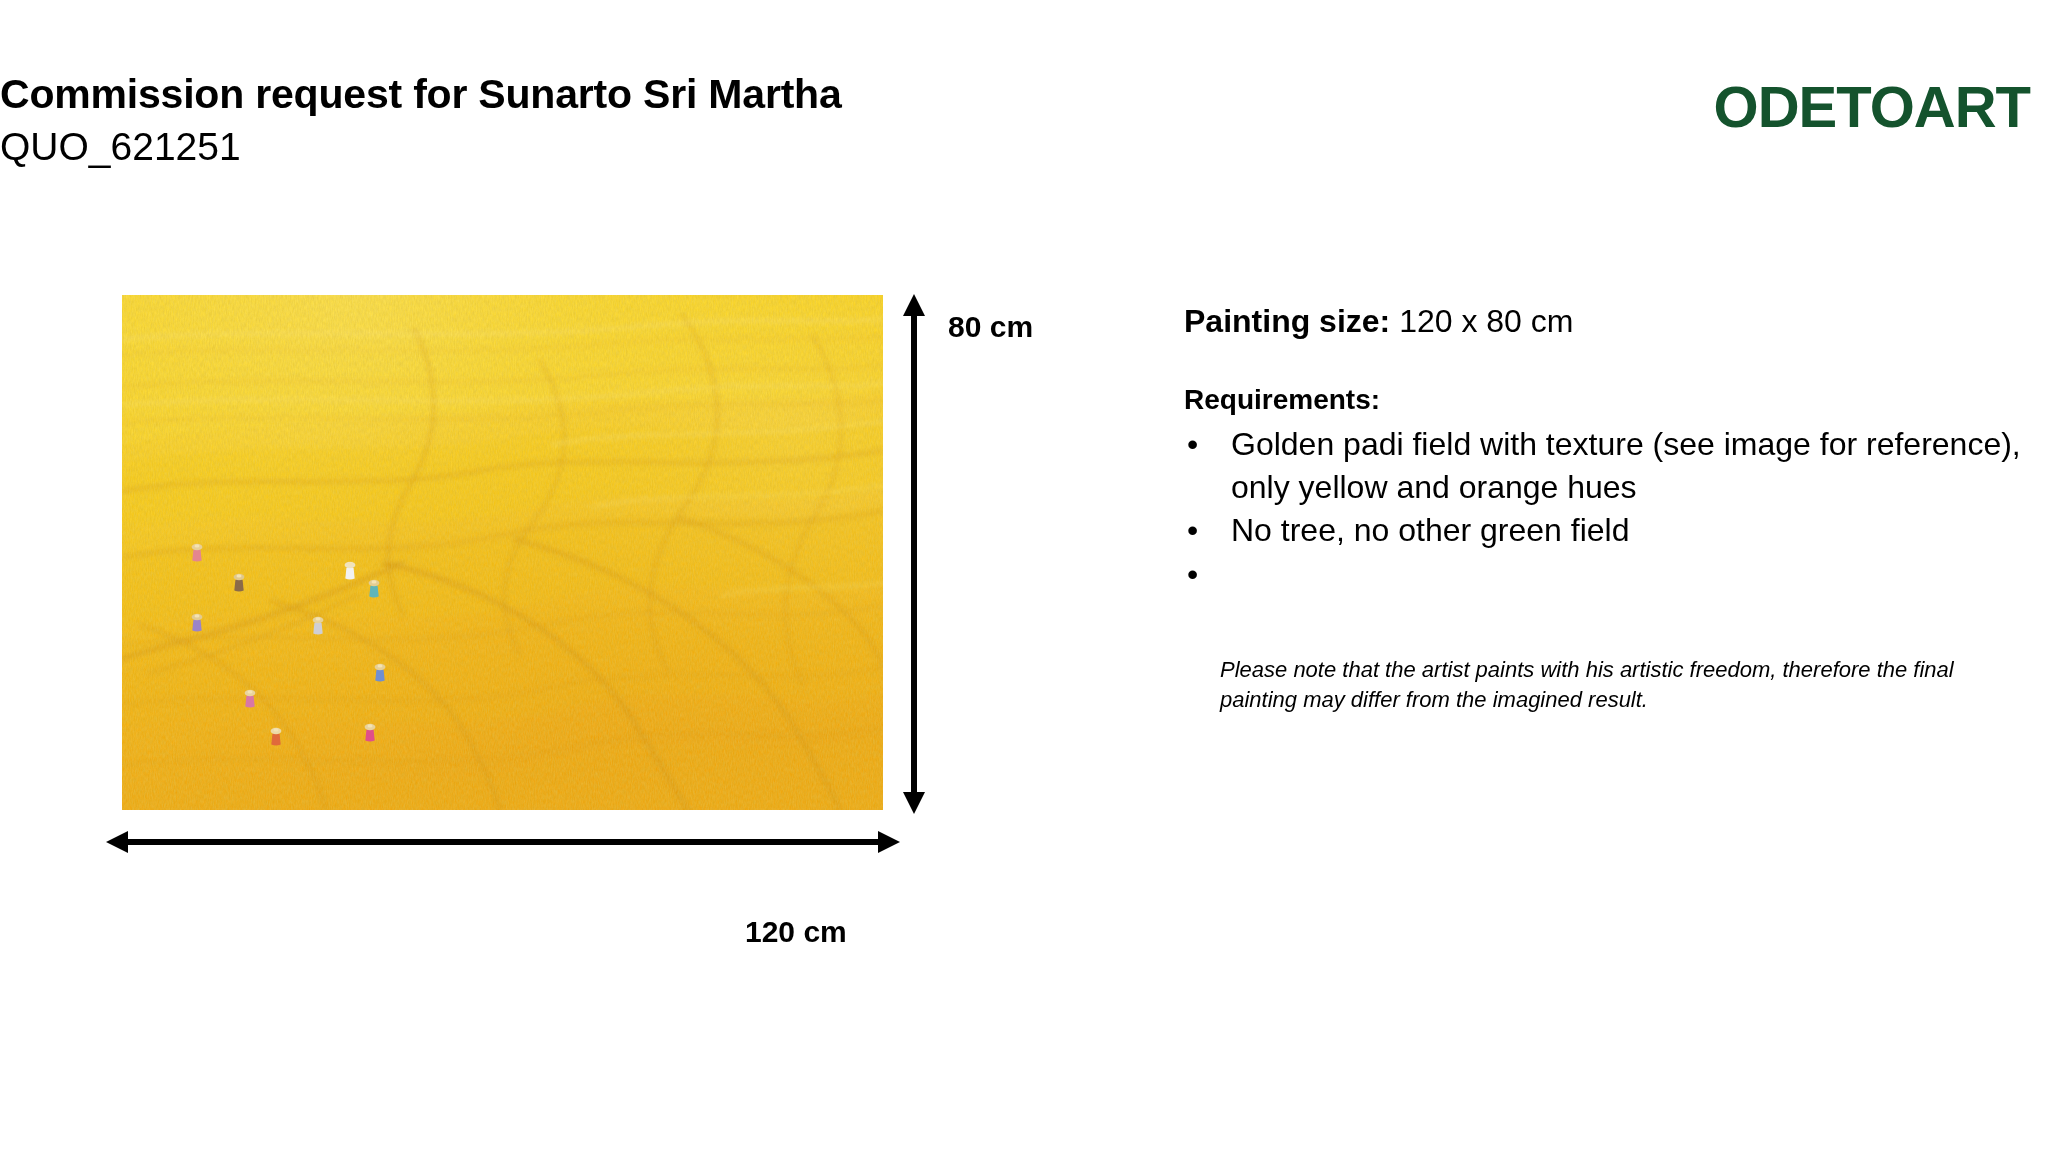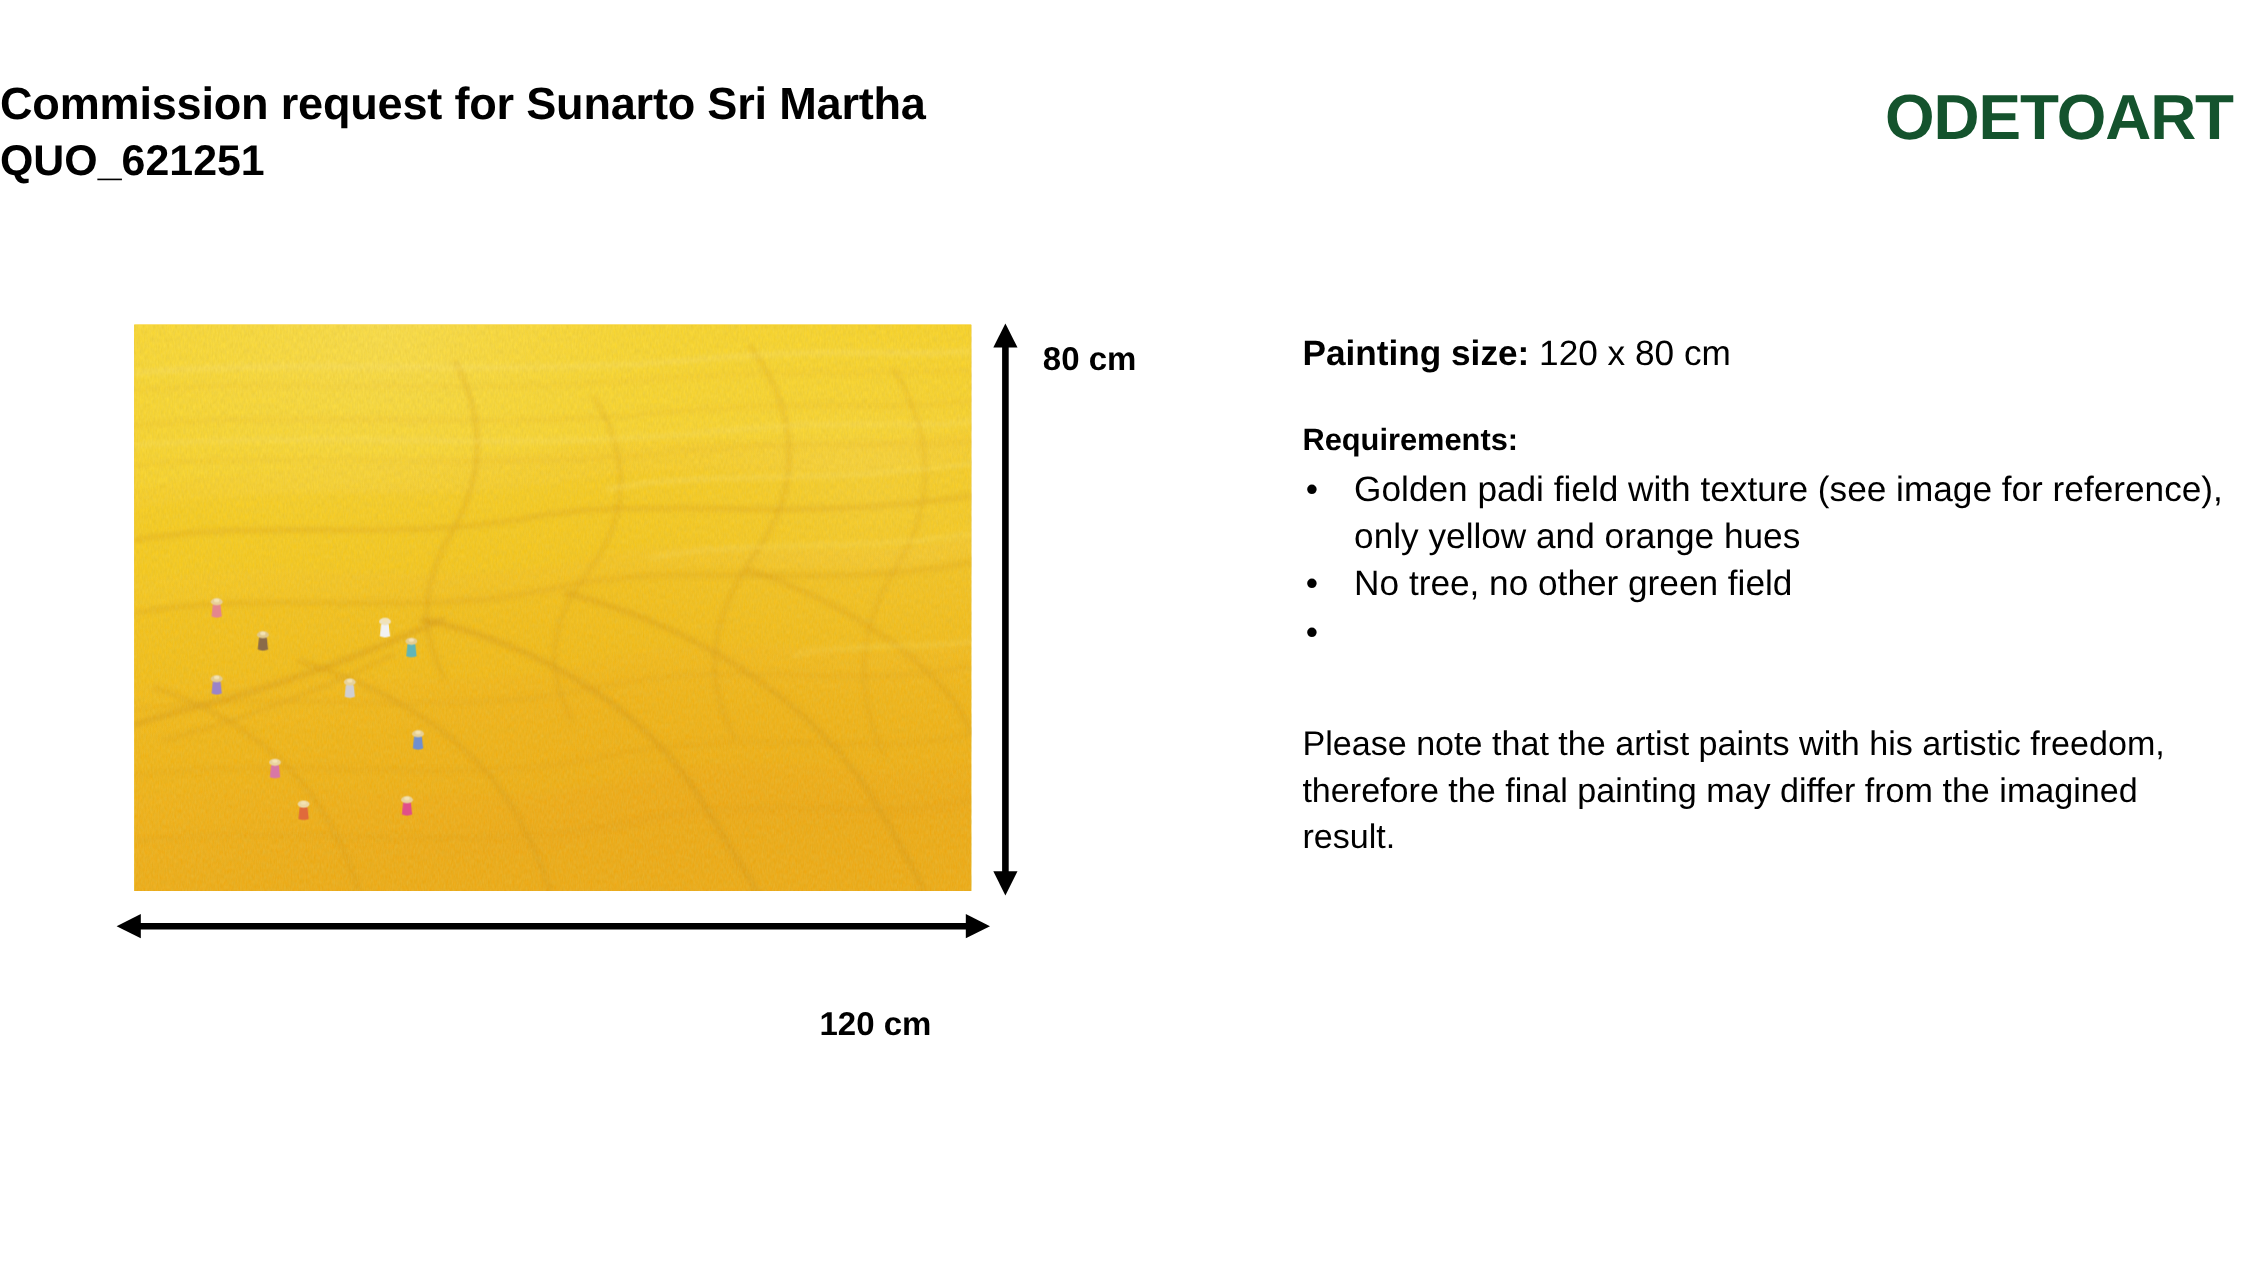--- a/index.html
+++ b/index.html
@@ -43,21 +43,21 @@
   }
   #slide-title {
     font-size: 41px;
     font-weight: bold;
     line-height: 1.18;
     letter-spacing: -0.2px;
     color: #000;
   }
   #quote-number {
     font-size: 39px;
-    font-weight: bold;
+    font-weight: normal;
     line-height: 1.2;
     margin-top: 6px;
     color: #000;
   }
 
   
   #painting-frame {
     position: absolute;
     left: 122px;
     top: 295px;
@@ -133,23 +133,25 @@
   ul#requirements-list li .bullet-dot {
     position: absolute;
     left: 3px;
     top: 0;
     font-size: 32px;
     line-height: 1.33;
   }
 
   #disclaimer-note {
     margin-top: 62px;
-    font-size: 31px;
+    font-size: 22px;
+    font-style: italic;
     line-height: 1.38;
     width: 790px;
+    margin-left: 36px;
   }
 </style>
 </head>
 <body>
 
 <div id="brand-logo">ODETOART</div>
 
 <div id="title-block">
   <div id="slide-title">Commission request for Sunarto Sri Martha</div>
   <div id="quote-number">QUO_621251</div>

